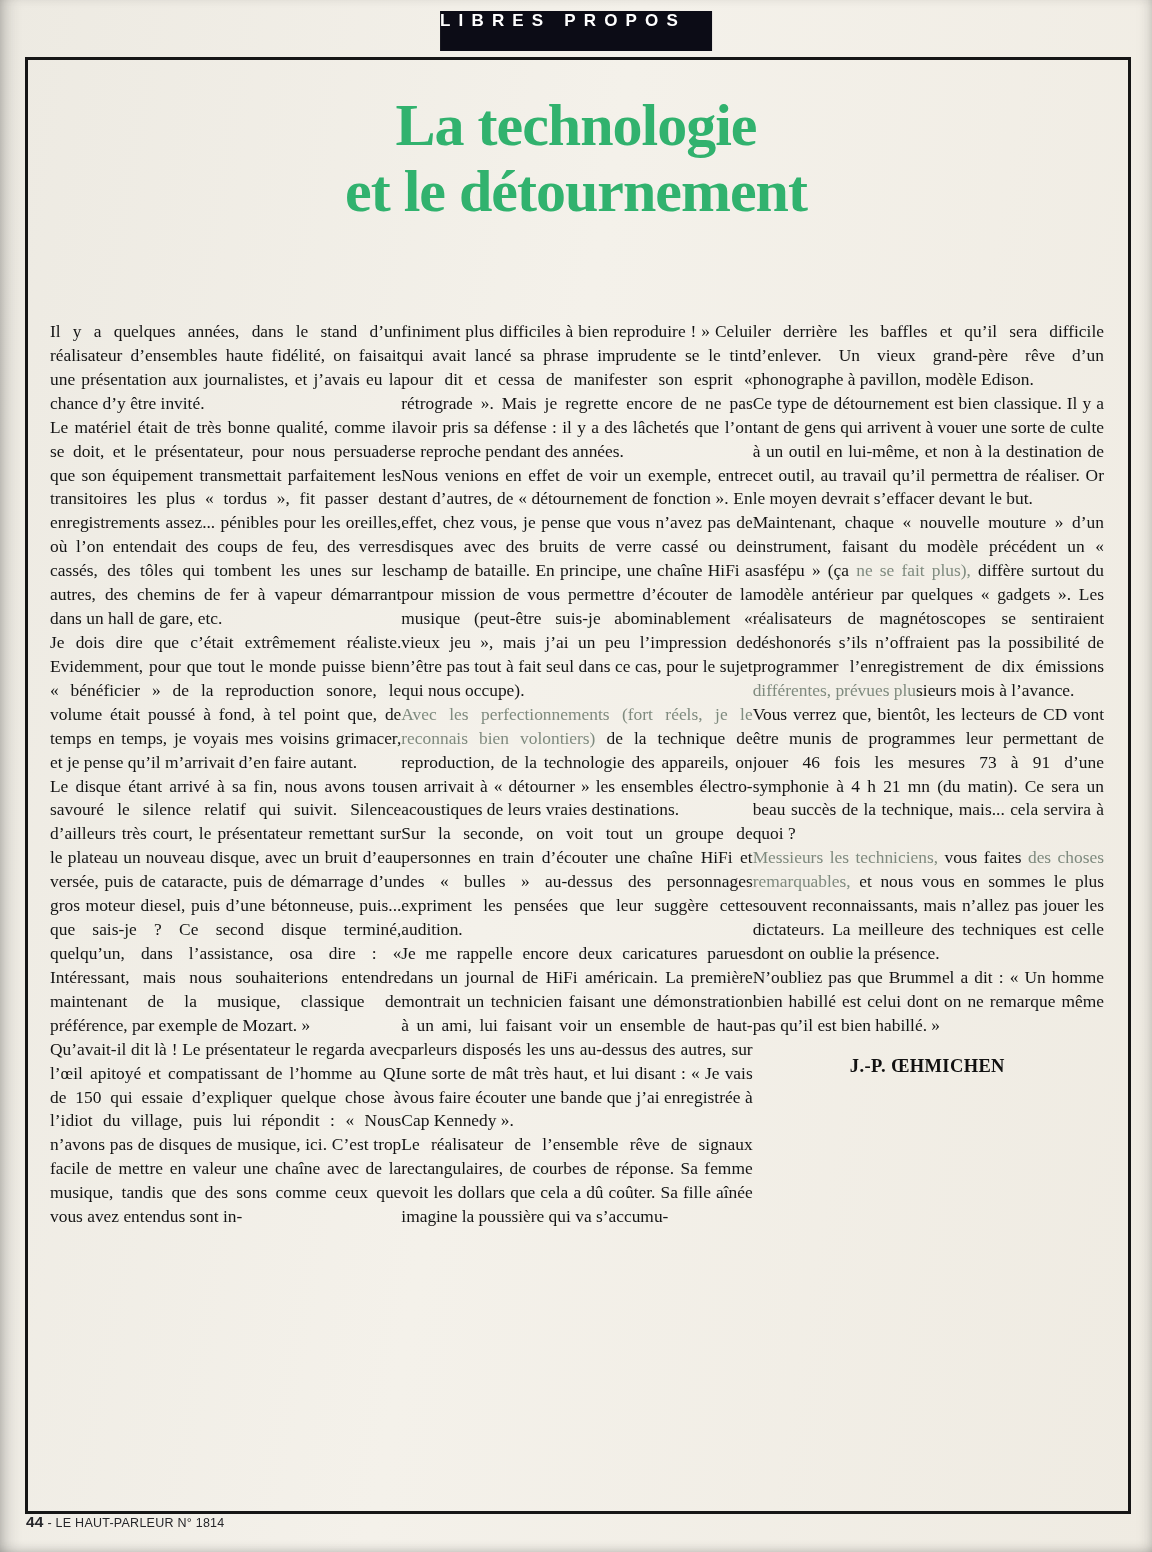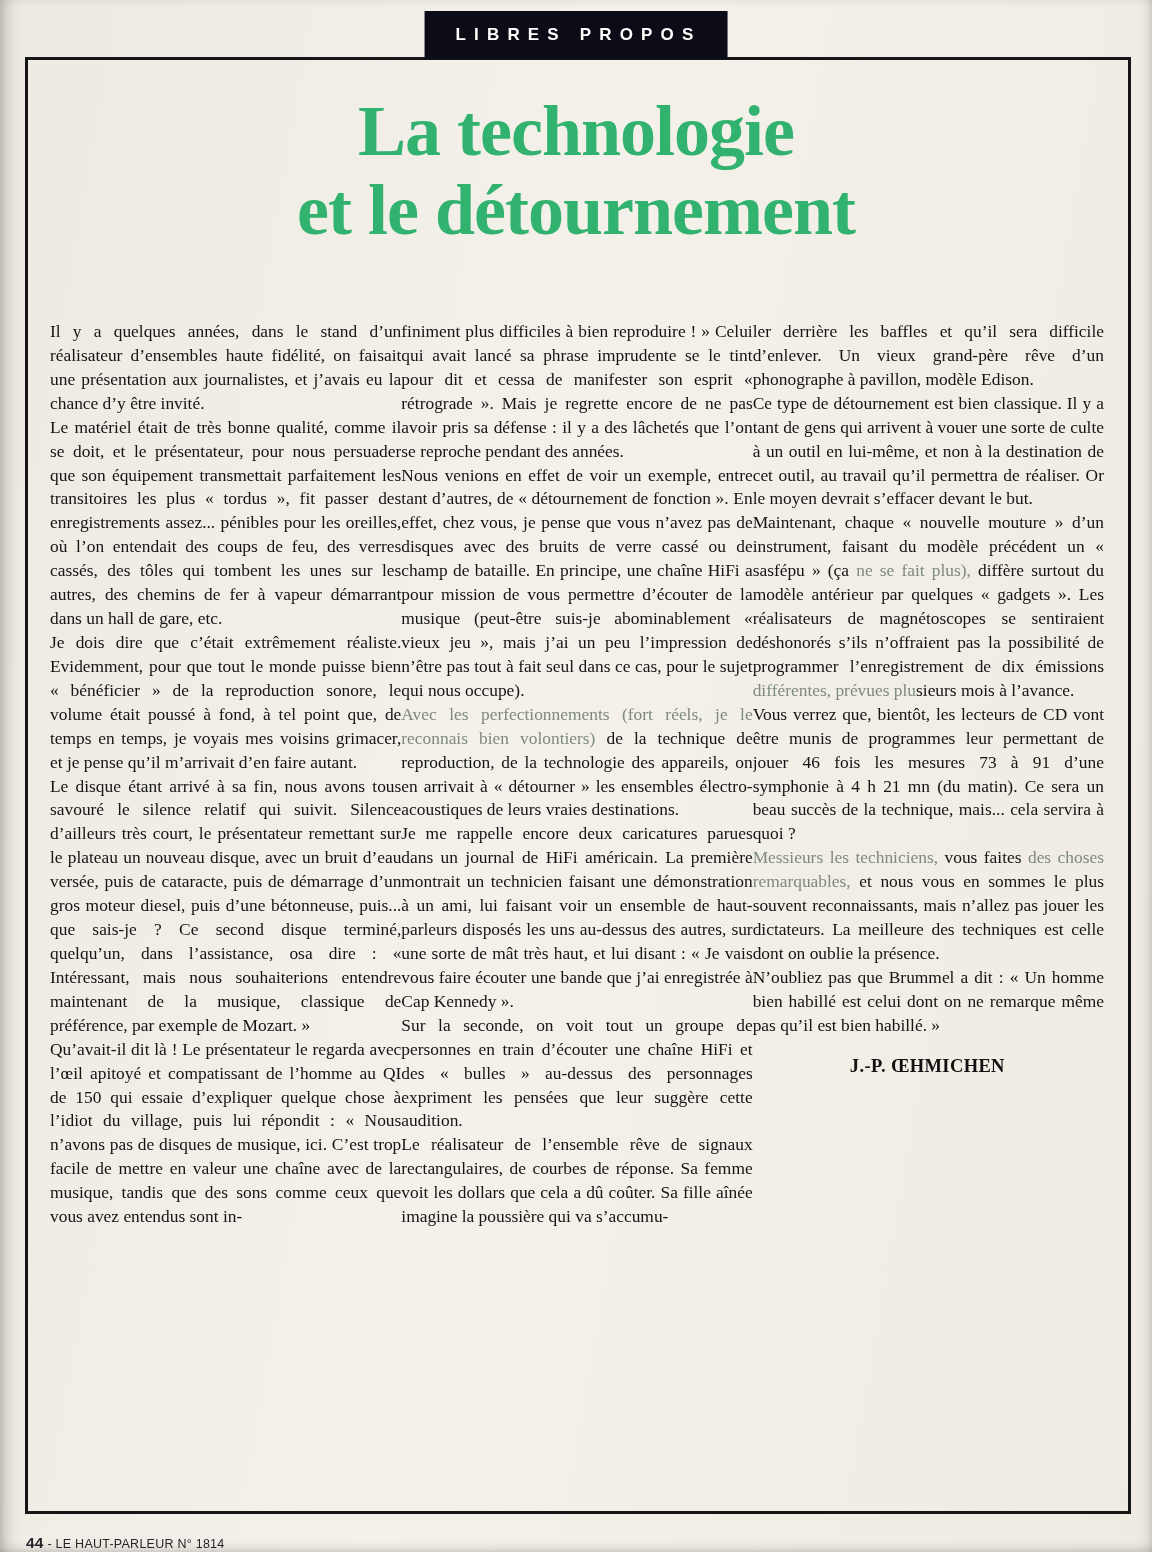--- a/index.html
+++ b/index.html
@@ -17,44 +17,45 @@
   .frame {
     position: absolute;
     left: 25px; right: 21px; top: 57px; bottom: 38px;
     border: 3px solid #161616;
     pointer-events: none;
   }
   .banner {
     position: absolute;
     top: 11px; left: 50%;
     transform: translateX(-50%);
-    height: 48px;
+    height: 40px;
     background: #0c0c16;
     display: flex;
     align-items: flex-start;
     z-index: 2;
+    flex-direction: column;
   }
   .red-bar { width: 11px; background: #dd342c; margin-right: 20px; }
   .banner-text {
     color: #ffffff;
     font-family: "Liberation Sans", sans-serif;
     font-weight: 700;
     font-size: 17px;
     letter-spacing: 0.48em;
     align-self: center;
     padding-right: 26px;
     white-space: nowrap;
   }
   .title {
     position: absolute;
     top: 92px; left: 0; right: 0;
     text-align: center;
     color: #31b26e;
     font-weight: 700;
-    font-size: 72px;
+    font-size: 60px;
     line-height: 1.1;
     letter-spacing: -1px;
   }
   .columns {
     position: absolute;
     top: 320px; left: 50px; right: 48px; bottom: 46px;
     display: flex;
   }
   .col {
     flex: 1 1 0;
@@ -73,21 +74,21 @@
     text-align: center;
     font-weight: 700;
     font-size: 18.5px;
     margin-top: 16px;
     padding-right: 2px;
     letter-spacing: 0.02em;
     color: #111;
   }
   .footer {
     position: absolute;
-    left: 26px; bottom: 0;
+    left: 26px; bottom: 21px;
     font-family: "Liberation Sans", sans-serif;
     font-size: 12.5px;
     color: #26262a;
     letter-spacing: 0.02em;
   }
   .pagenum { font-weight: 700; font-size: 15.5px; }
 </style>
 </head>
 <body>
 
@@ -110,22 +111,22 @@
           <p>Je dois dire que c’était extrêmement réaliste. Evidemment, pour que tout le monde puisse bien « bénéficier » de la reproduction sonore, le volume était poussé à fond, à tel point que, de temps en temps, je voyais mes voisins grimacer, et je pense qu’il m’arrivait d’en faire autant.</p>
           <p>Le disque étant arrivé à sa fin, nous avons tous savouré le silence relatif qui suivit. Silence d’ailleurs très court, le présentateur remettant sur le plateau un nouveau disque, avec un bruit d’eau versée, puis de cataracte, puis de démarrage d’un gros moteur diesel, puis d’une bétonneuse, puis... que sais-je ? Ce second disque terminé, quelqu’un, dans l’assistance, osa dire : « Intéressant, mais nous souhaiterions entendre maintenant de la musique, classique de préférence, par exemple de Mozart. »</p>
           <p>Qu’avait-il dit là ! Le présentateur le regarda avec l’œil apitoyé et compatissant de l’homme au QI de 150 qui essaie d’expliquer quelque chose à l’idiot du village, puis lui répondit : « Nous n’avons pas de disques de musique, ici. C’est trop facile de mettre en valeur une chaîne avec de la musique, tandis que des sons comme ceux que vous avez entendus sont in-</p>
         </div>
     </div>
     <div class="col">
       <div class="col-paras">
           <p>finiment plus difficiles à bien reproduire ! » Celui qui avait lancé sa phrase imprudente se le tint pour dit et cessa de manifester son esprit « rétrograde ». Mais je regrette encore de ne pas avoir pris sa défense : il y a des lâchetés que l’on se reproche pendant des années.</p>
           <p>Nous venions en effet de voir un exemple, entre tant d’autres, de « détournement de fonction ». En effet, chez vous, je pense que vous n’avez pas de disques avec des bruits de verre cassé ou de champ de bataille. En principe, une chaîne HiFi a pour mission de vous permettre d’écouter de la musique (peut-être suis-je abominablement « vieux jeu », mais j’ai un peu l’impression de n’être pas tout à fait seul dans ce cas, pour le sujet qui nous occupe).</p>
           <p><span class="faded">Avec les perfectionnements (fort réels, je le reconnais bien volontiers) </span><span>de la technique de reproduction, de la technologie des appareils, on en arrivait à « détourner » les ensembles électro-acoustiques de leurs vraies destinations.</span></p>
+          <p>Sur la seconde, on voit tout un groupe de personnes en train d’écouter une chaîne HiFi et des « bulles » au-dessus des personnages expriment les pensées que leur suggère cette audition.</p>
           <p>Je me rappelle encore deux caricatures parues dans un journal de HiFi américain. La première montrait un technicien faisant une démonstration à un ami, lui faisant voir un ensemble de haut-parleurs disposés les uns au-dessus des autres, sur une sorte de mât très haut, et lui disant : « Je vais vous faire écouter une bande que j’ai enregistrée à Cap Kennedy ».</p>
-          <p>Sur la seconde, on voit tout un groupe de personnes en train d’écouter une chaîne HiFi et des « bulles » au-dessus des personnages expriment les pensées que leur suggère cette audition.</p>
           <p>Le réalisateur de l’ensemble rêve de signaux rectangulaires, de courbes de réponse. Sa femme voit les dollars que cela a dû coûter. Sa fille aînée imagine la poussière qui va s’accumu-</p>
         </div>
     </div>
     <div class="col">
       <div class="col-paras">
           <p>ler derrière les baffles et qu’il sera difficile d’enlever. Un vieux grand-père rêve d’un phonographe à pavillon, modèle Edison.</p>
           <p>Ce type de détournement est bien classique. Il y a tant de gens qui arrivent à vouer une sorte de culte à un outil en lui-même, et non à la destination de cet outil, au travail qu’il permettra de réaliser. Or le moyen devrait s’effacer devant le but.</p>
           <p><span>Maintenant, chaque « nouvelle mouture » d’un instrument, faisant du modèle précédent un « sasfépu » (ça </span><span class="faded">ne se fait plus), </span><span>diffère surtout du modèle antérieur par quelques « gadgets ». Les réalisateurs de magnétoscopes se sentiraient déshonorés s’ils n’offraient pas la possibilité de programmer l’enregistrement de dix émissions </span><span class="faded">différentes, prévues plu</span><span>sieurs mois à l’avance.</span></p>
           <p>Vous verrez que, bientôt, les lecteurs de CD vont être munis de programmes leur permettant de jouer 46 fois les mesures 73 à 91 d’une symphonie à 4 h 21 mn (du matin). Ce sera un beau succès de la technique, mais... cela servira à quoi ?</p>
           <p><span class="faded">Messieurs les techniciens, </span><span>vous faites </span><span class="faded">des choses remarquables, </span><span>et nous vous en sommes le plus souvent reconnaissants, mais n’allez pas jouer les dictateurs. La meilleure des techniques est celle dont on oublie la présence.</span></p>

